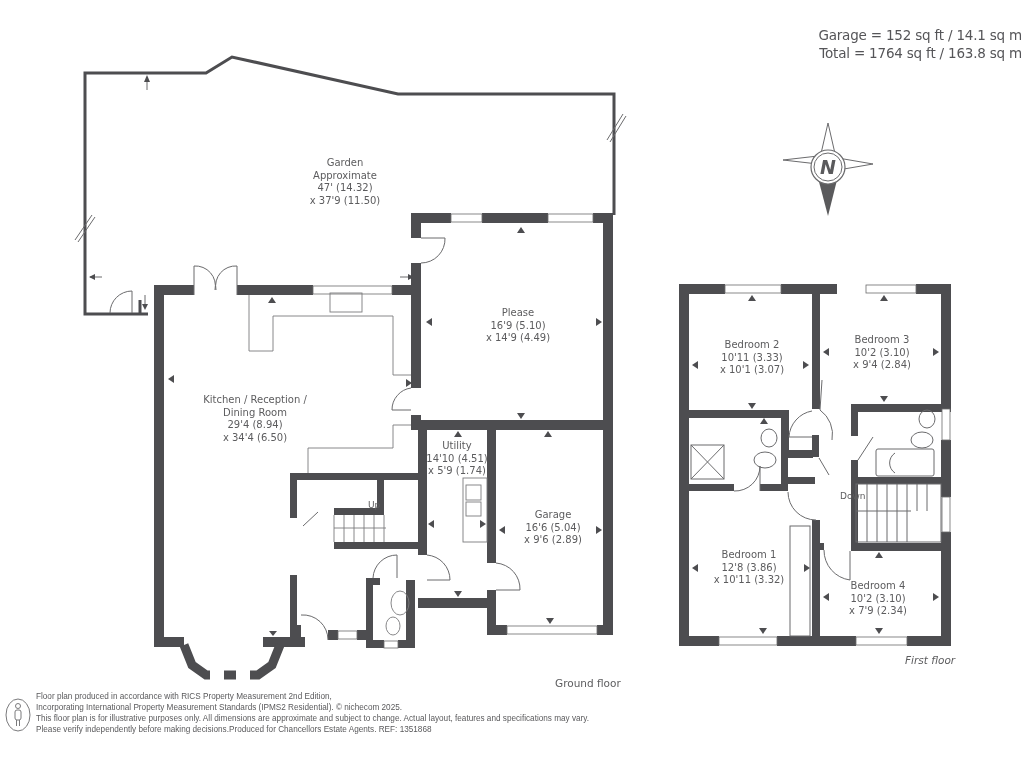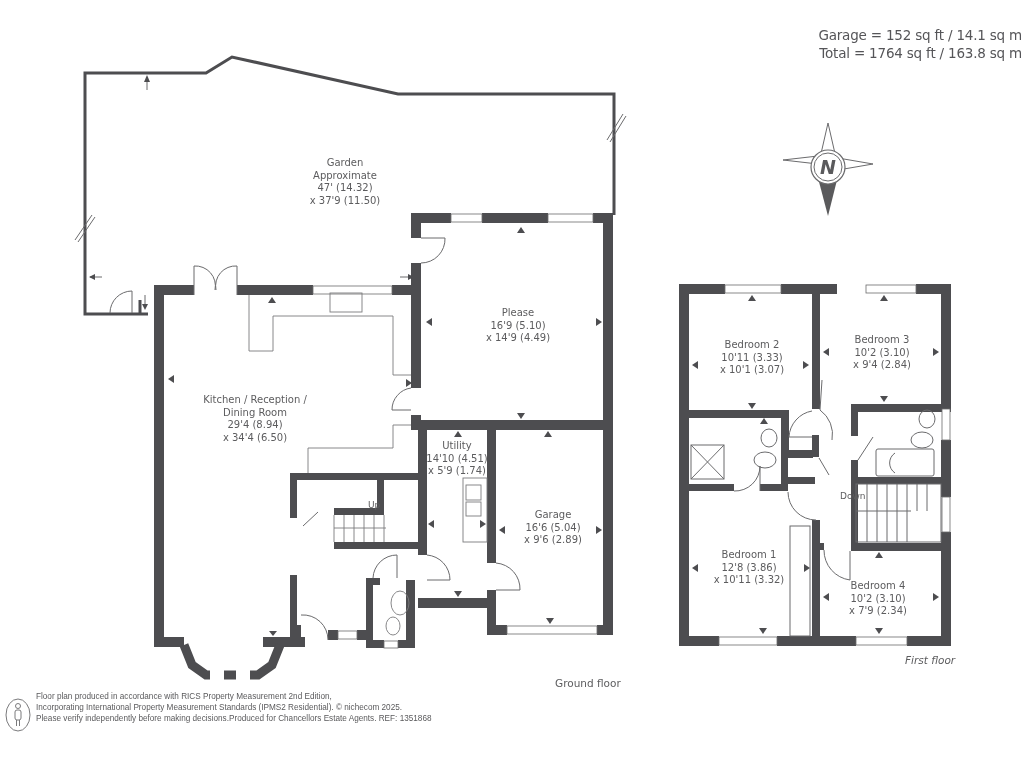--- a/index.html
+++ b/index.html
@@ -344,14 +344,15 @@
     <ellipse cx="14" cy="18" rx="12" ry="16" fill="none" stroke="#7a7a7c" stroke-width="1"></ellipse>
     <circle cx="14" cy="9" r="2.5" fill="none" stroke="#7a7a7c" stroke-width="1"></circle>
     <rect x="11" y="13" width="6" height="10" rx="2" fill="none" stroke="#7a7a7c" stroke-width="1"></rect>
     <line x1="12.5" y1="23" x2="12.5" y2="29" stroke="#7a7a7c"></line>
     <line x1="15.5" y1="23" x2="15.5" y2="29" stroke="#7a7a7c"></line>
   </svg>
 </div>
 <div class="footer">
   <div>Floor plan produced in accordance with RICS Property Measurement 2nd Edition,</div>
   <div>Incorporating International Property Measurement Standards (IPMS2 Residential).   © nichecom 2025.</div>
+  <div>This floor plan is for illustrative purposes only. All dimensions are approximate and subject to change. Actual layout, features and specifications may vary.</div>
   <div>Please verify independently before making decisions.Produced for Chancellors Estate Agents.   REF: 1351868</div>
 </div>
 
 </body></html>

